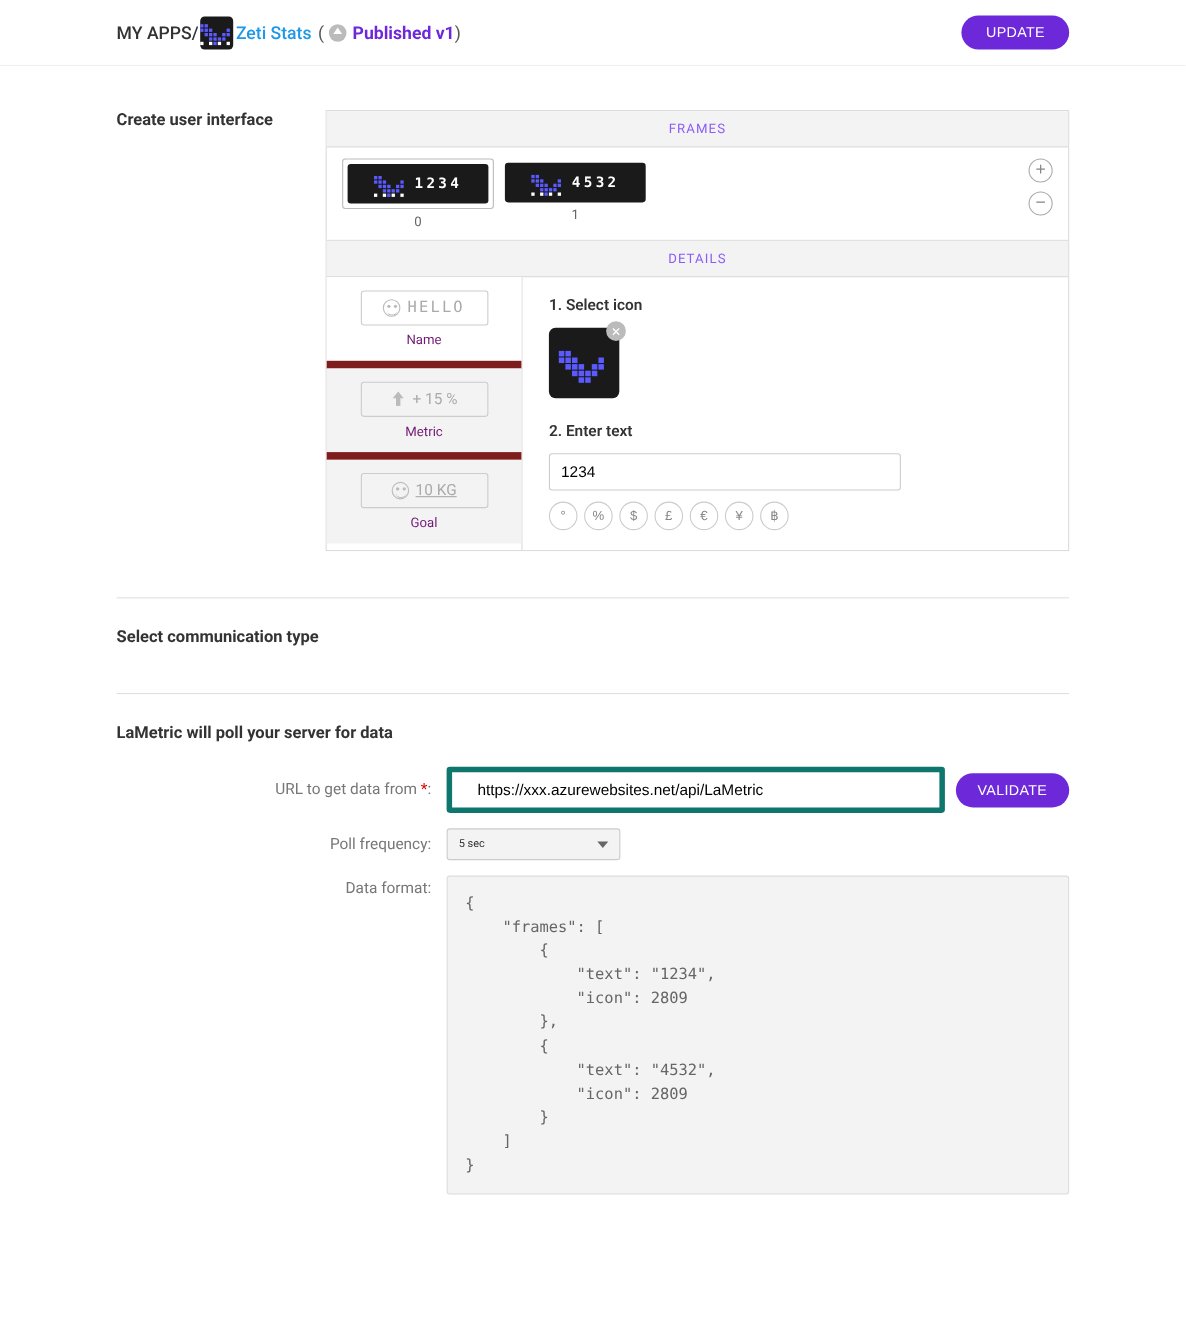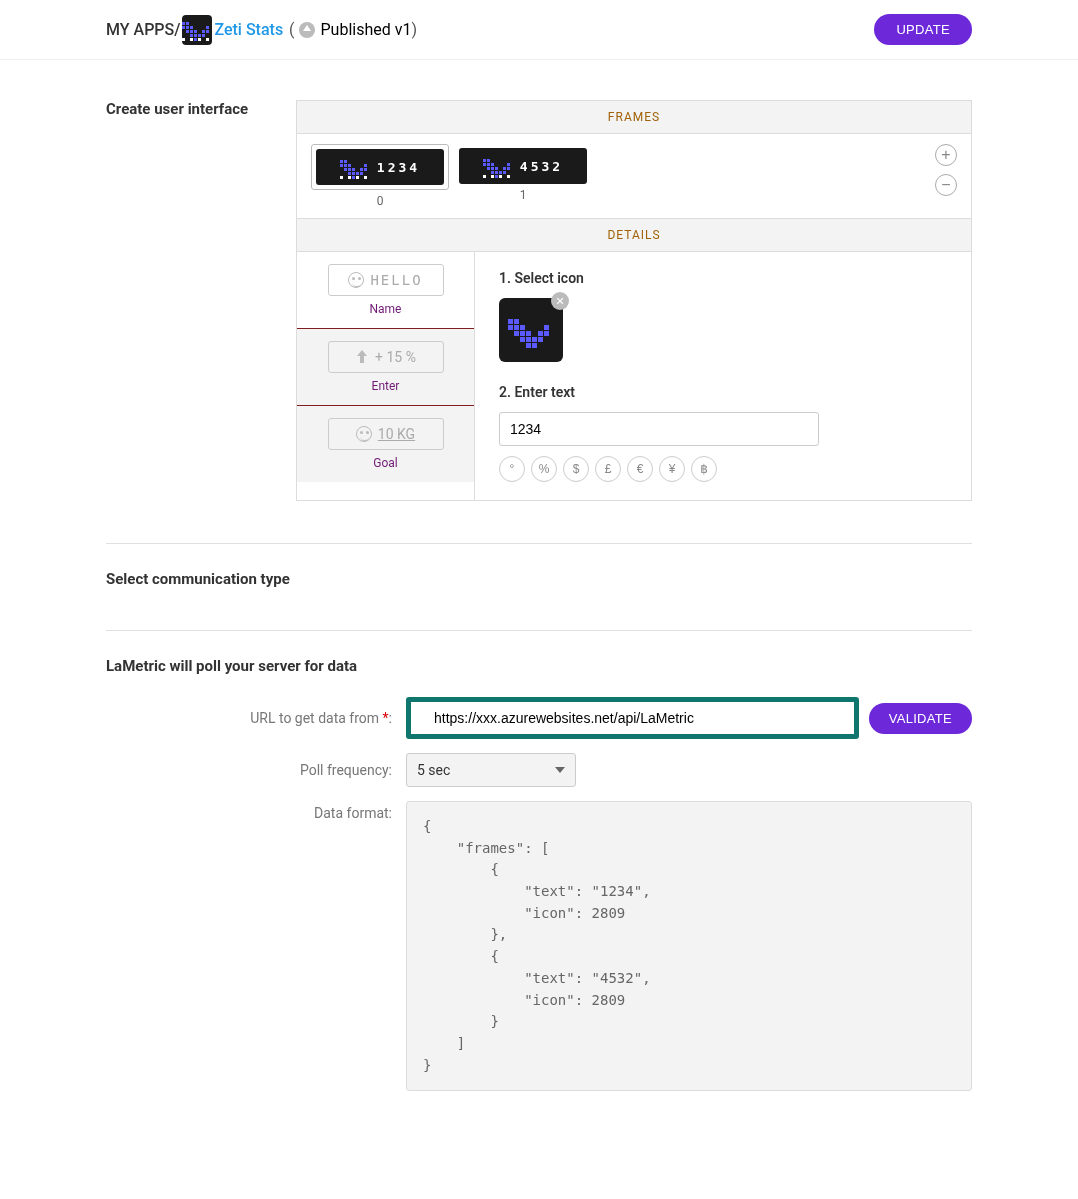--- a/index.html
+++ b/index.html
@@ -5,62 +5,62 @@
 * { box-sizing: border-box; margin: 0; padding: 0; }
 body { font-family: -apple-system, BlinkMacSystemFont, "Segoe UI", Roboto, sans-serif; background: #fff; color: #333; font-size: 14px; }
 .container { max-width: 890px; margin: 0 auto; padding: 0 12px; }
 .header-bar { border-bottom: 1px solid #eee; padding: 14px 0; }
 .header-inner { display: flex; align-items: center; justify-content: space-between; }
 .breadcrumb { display: flex; align-items: center; gap: 2px; font-size: 16px; }
 .breadcrumb-root { color: #333; font-weight: 500; }
 .app-icon-sm { width: 30px; height: 30px; background: #1a1a1a; border-radius: 4px; display: inline-flex; align-items: center; justify-content: center; }
 .app-name { color: #2098e8; font-weight: 500; }
 .pub-wrap { color: #555; }
-.pub-label { color: #000000; font-weight: 400; }
+.pub-label { color: #6d28d9; font-weight: 700; }
 .pub-circle { display:inline-block; width:16px; height:16px; border-radius:50%; background:#bbb; vertical-align:-3px; margin-right:2px; position:relative; }
 .pub-circle::after { content:""; position:absolute; left:4px; top:3px; width:0; height:0; border-left:4px solid transparent; border-right:4px solid transparent; border-bottom:6px solid #fff; transform: rotate(0deg); }
 .btn-primary { background: #6d28d9; color: #fff; border: none; border-radius: 18px; padding: 8px 22px; font-size: 13px; font-weight: 500; cursor: pointer; letter-spacing: 0.3px; }
 .btn-primary.validate { padding: 8px 20px; }
 .section { margin-top: 40px; }
 .section-title { font-weight: 700; font-size: 15px; margin-bottom: 14px; }
 .layout-row { display: flex; align-items: flex-start; gap: 30px; }
 .side-col { width: 160px; flex-shrink: 0; }
 .main-panel { flex: 1; border: 1px solid #dcdcdc; }
-.panel-header { background: #f3f3f3; text-align: center; padding: 9px; font-size: 12px; color: #a16207; letter-spacing: 1px; border-bottom: 1px solid #dcdcdc; }
+.panel-header { background: #f3f3f3; text-align: center; padding: 9px; font-size: 12px; color: #8b5cf6; letter-spacing: 1px; border-bottom: 1px solid #dcdcdc; }
 .frames-strip { display: flex; align-items: flex-start; padding: 10px 14px; border-bottom: 1px solid #dcdcdc; }
 .frame-item { margin-right: 10px; text-align: center; }
 .frame-box { width: 128px; height: 36px; background: #1a1a1a; border-radius: 3px; display: flex; align-items: center; justify-content: center; gap: 6px; padding: 0 6px; }
 .frame-item.selected .frame-box-outer { border: 1px solid #bbb; padding: 4px; border-radius: 3px; }
 .frame-box-outer { padding: 4px 0 0 0; }
 .frame-idx { font-size: 12px; color: #666; margin-top: 4px; }
 .frame-ctrls { margin-left: auto; display: flex; flex-direction: column; gap: 8px; }
 .circle-btn { width: 22px; height: 22px; border: 1px solid #aaa; border-radius: 50%; background: #fff; display: flex; align-items: center; justify-content: center; font-size: 16px; color: #888; cursor: pointer; line-height: 1; }
 .details-body { display: flex; }
 .frame-types { width: 178px; border-right: 1px solid #dcdcdc; }
-.frame-type { padding: 12px 10px; text-align: center; border-bottom: 1px solid #7f1d1d; background: #f3f3f3; cursor: pointer; }
+.frame-type { padding: 12px 10px; text-align: center; border-bottom: 7px solid #7f1d1d; background: #f3f3f3; cursor: pointer; }
 .frame-type:last-child { border-bottom: none; }
 .frame-type.active { background: #fff; }
 .ft-thumb { width: 116px; height: 32px; border: 1px solid #ccc; border-radius: 3px; margin: 0 auto 6px; display: flex; align-items: center; justify-content: center; gap: 6px; color: #aaa; font-size: 14px; }
 .ft-label { font-size: 12px; color: #701a75; }
 .details-right { flex: 1; padding: 18px 24px; }
 .step-label { font-weight: 600; font-size: 14px; margin-bottom: 12px; }
 .icon-preview { position: relative; width: 64px; height: 64px; background: #1a1a1a; border-radius: 6px; margin-bottom: 22px; display: flex; align-items: center; justify-content: center; }
 .icon-close { position: absolute; top: -6px; right: -6px; width: 18px; height: 18px; border-radius: 50%; background: #bbb; color: #fff; font-size: 11px; display: flex; align-items: center; justify-content: center; cursor: pointer; }
 .text-input { width: 320px; padding: 8px 10px; border: 1px solid #ccc; border-radius: 3px; font-size: 14px; margin-bottom: 10px; }
 .sym-row { display: flex; gap: 6px; }
 .sym-btn { width: 26px; height: 26px; border: 1px solid #ccc; border-radius: 50%; background: #fff; font-size: 12px; color: #888; cursor: pointer; display: flex; align-items: center; justify-content: center; }
 .hr { border: none; border-top: 1px solid #e0e0e0; margin: 42px 0 26px; }
 .form-row { display: flex; align-items: center; margin-bottom: 14px; }
 .form-row .label { width: 300px; text-align: right; color: #777; padding-right: 14px; }
 .toggle-group { display: flex; border: 1px solid #ccc; border-radius: 4px; overflow: hidden; }
 .toggle-btn { padding: 7px 38px; background: #fff; border: none; cursor: pointer; font-size: 14px; color: #333; }
 .toggle-btn.inactive { background: #eee; color: #555; }
 .url-input { flex: 1; max-width: 460px; padding: 8px 23px; border: 5px solid #0f766e; border-radius: 3px; font-size: 14px; margin-right: 10px; }
 .req { color: #d00; }
-.select-box { width: 170px; padding: 8px 10px; border: 1px solid #ccc; background: #f3f3f3; border-radius: 3px; font-size: 14px; display: flex; align-items: center; justify-content: space-between; cursor: pointer; }
+.select-box { width: 158px; padding: 8px 10px; border: 1px solid #ccc; background: #f3f3f3; border-radius: 3px; font-size: 10px; display: flex; align-items: center; justify-content: space-between; cursor: pointer; }
 .chev-down { width: 0; height: 0; border-left: 5px solid transparent; border-right: 5px solid transparent; border-top: 6px solid #666; }
 .code-block { flex: 1; background: #f3f3f3; border: 1px solid #dcdcdc; border-radius: 3px; padding: 14px 16px; font-family: ui-monospace, Menlo, Consolas, monospace; font-size: 14px; color: #666; white-space: pre; line-height: 1.55; min-height: 220px; margin-left:0; }
 .form-row.top { align-items: flex-start; }
 .form-row.top .label { padding-top: 4px; }
 .pixel-art { display: grid; grid-template-columns: repeat(8, 3px); grid-auto-rows: 3px; gap: 1px; }
 .pixel-art .p { background: #5a5aff; }
 .pixel-art .w { background: #fff; }
 .pixel-art .b { background: transparent; }
 .pixel-art-lg { display: grid; grid-template-columns: repeat(8, 5px); grid-auto-rows: 5px; gap: 1px; }
 .pixel-art-lg .p { background: #5a5aff; }
@@ -283,21 +283,21 @@
                 <span class="smiley"></span>
                 <span style="font-family:monospace;letter-spacing:2px;">HELLO</span>
               </div>
               <div class="ft-label">Name</div>
             </div>
             <div class="frame-type">
               <div class="ft-thumb">
                 <span class="arrow-up"></span>
                 <span>+ 15 %</span>
               </div>
-              <div class="ft-label">Enter</div>
+              <div class="ft-label">Metric</div>
             </div>
             <div class="frame-type">
               <div class="ft-thumb">
                 <span class="smiley"></span>
                 <span style="text-decoration:underline;">10 KG</span>
               </div>
               <div class="ft-label">Goal</div>
             </div>
           </div>
         <div class="details-right">

